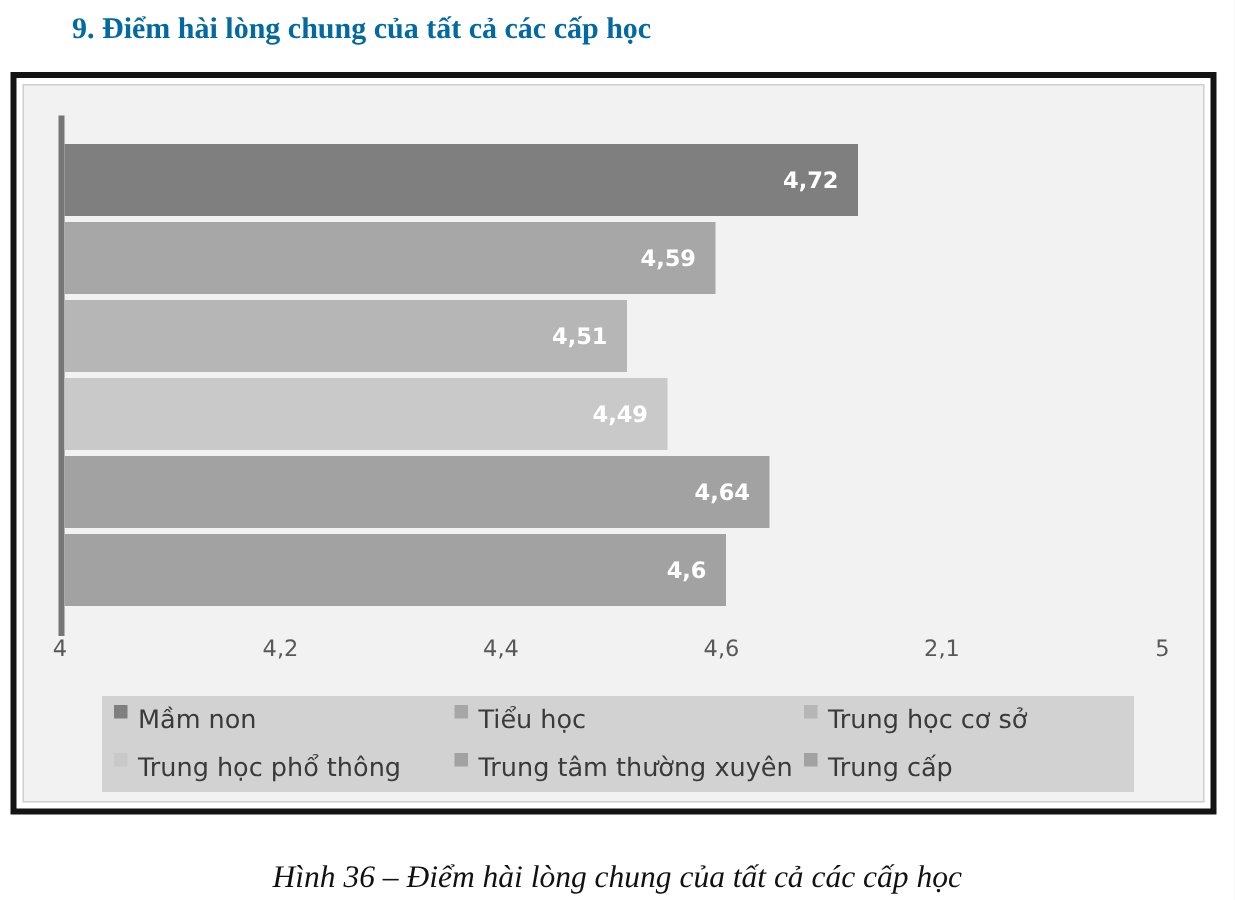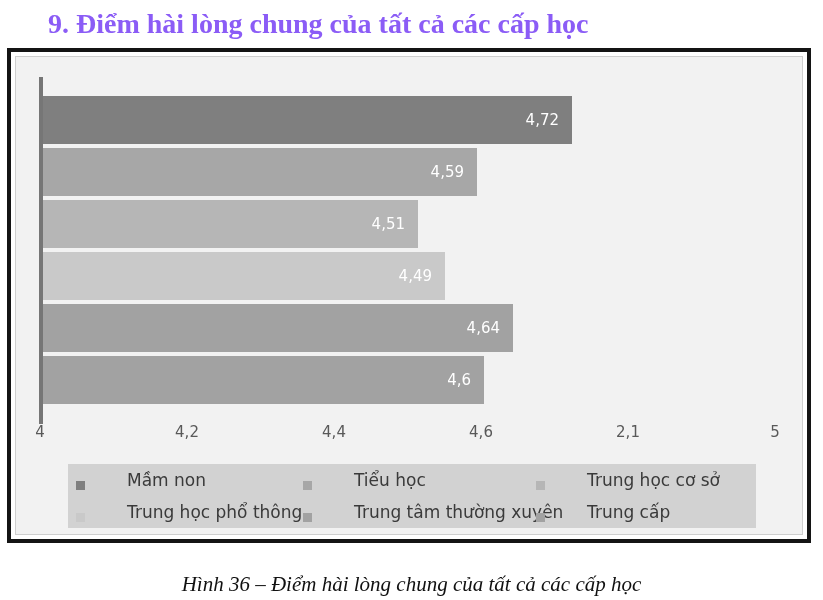--- a/index.html
+++ b/index.html
@@ -4,57 +4,57 @@
 <style>
   html,body{margin:0;padding:0;}
   body{
     width:823px;height:600px;position:relative;overflow:hidden;
     background:#ffffff;
     font-family:"DejaVu Sans","Liberation Sans",sans-serif;
   }
   .page-title{
     position:absolute;left:48px;top:8px;width:700px;
     font-family:"Liberation Serif","DejaVu Serif",serif;
-    font-weight:bold;font-size:28px;color:#8b5cf6;letter-spacing:0px;
+    font-weight:bold;font-size:20px;color:#0369a1;letter-spacing:0px;
   }
   .chart-frame{
     position:absolute;left:7px;top:48px;width:796px;height:487px;
     border:4px solid #141414;background:#ffffff;box-sizing:content-box;
   }
   .plot-area{
     position:absolute;left:4px;top:4px;right:4px;bottom:4px;
     background:#f2f2f2;border:1px solid #cfcfcf;
   }
   .y-axis-line{
     position:absolute;left:23px;top:20px;width:4px;height:347px;
     background:#767676;
   }
   .bars{position:absolute;left:27px;top:39px;}
   .bar-row{position:relative;height:48px;margin-bottom:4px;}
   .bar{
     height:48px;position:relative;
     display:flex;align-items:center;justify-content:flex-end;
   }
   .bar-value{
-    color:#ffffff;font-weight:normal;font-size:15px;padding-right:13px;
+    color:#ffffff;font-weight:bold;font-size:15px;padding-right:13px;
     font-family:"DejaVu Sans","Liberation Sans",sans-serif;
   }
   .x-ticks{position:absolute;left:0;top:366px;width:100%;height:22px;}
   .x-tick{
     position:absolute;transform:translateX(-50%);
     font-size:15px;color:#595959;white-space:nowrap;
   }
   .legend{
     position:absolute;left:52px;top:407px;width:688px;height:64px;
     background:#d2d2d2;
     display:grid;grid-template-columns:227px 233px auto;
     grid-template-rows:32px 32px;align-items:center;
     padding-left:8px;box-sizing:border-box;
   }
-  .legend-item{display:flex;align-items:flex-end;min-width:0;gap:35px;}
+  .legend-item{display:flex;align-items:flex-start;min-width:0;}
   .legend-swatch{
     width:9px;height:9px;flex:0 0 9px;margin-right:7px;display:inline-block;
   }
   .legend-label{
     font-size:17px;color:#3a3a3a;white-space:nowrap;
     font-family:"DejaVu Sans","Liberation Sans",sans-serif;
   }
   .figure-caption{
     position:absolute;left:0;top:552px;width:823px;text-align:center;
     font-family:"Liberation Serif","DejaVu Serif",serif;

